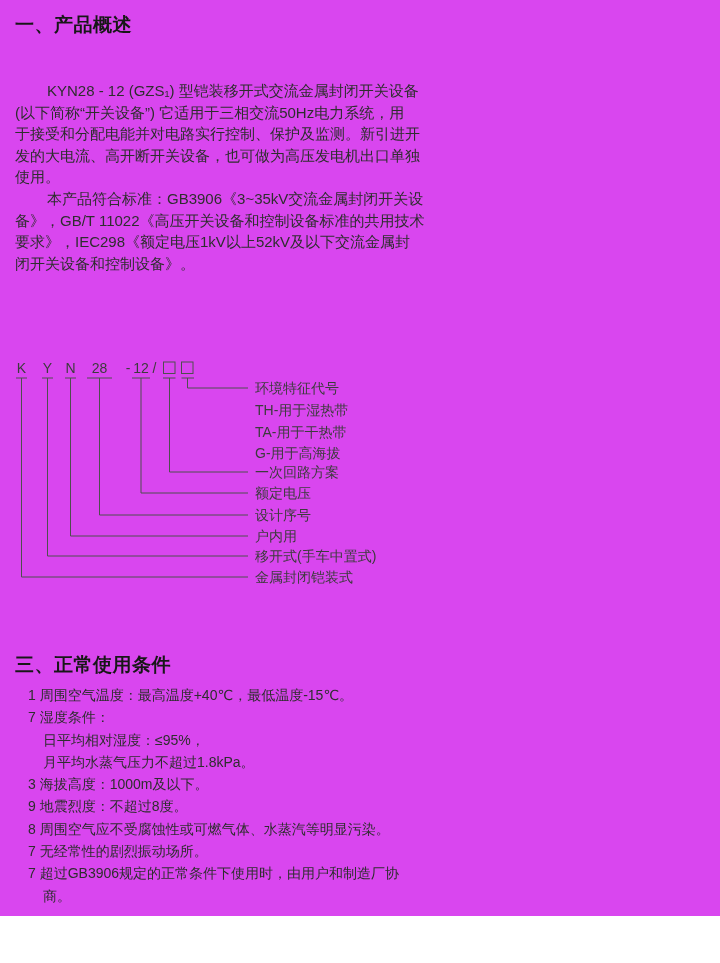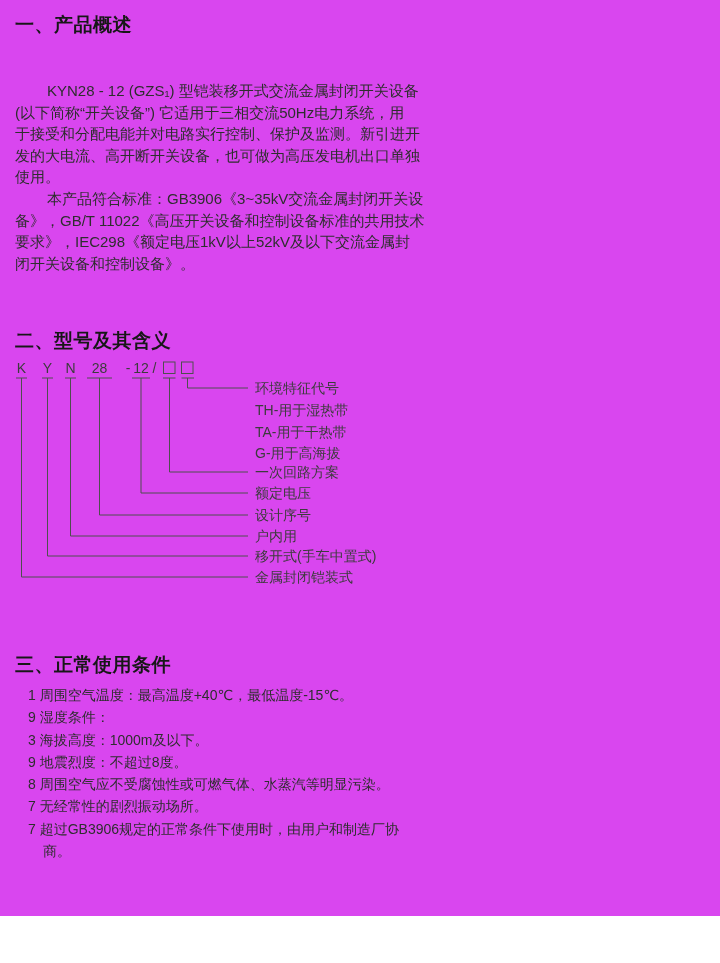--- a/index.html
+++ b/index.html
@@ -35,21 +35,20 @@
 (以下简称“开关设备”) 它适用于三相交流50Hz电力系统，用
 于接受和分配电能并对电路实行控制、保护及监测。新引进开
 发的大电流、高开断开关设备，也可做为高压发电机出口单独
 使用。</p>
     <p class="para">本产品符合标准：GB3906《3~35kV交流金属封闭开关设
 备》，GB/T 11022《高压开关设备和控制设备标准的共用技术
 要求》，IEC298《额定电压1kV以上52kV及以下交流金属封
 闭开关设备和控制设备》。</p>
   </div>
 
-  <h2 class="sec-heading" id="h-sec2">二、型号及其含义</h2>
 
   <svg id="diagram" width="480" height="250" viewBox="0 0 480 250">
     <g>
       <text class="mch" x="21.5" y="21">K</text>
       <text class="mch" x="47.5" y="21">Y</text>
       <text class="mch" x="70.5" y="21">N</text>
       <text class="mch" x="99.5" y="21">28</text>
       <text class="mch" x="128" y="21">-</text>
       <text class="mch" x="141" y="21">12</text>
       <text class="mch" x="154.5" y="21">/</text>
@@ -88,21 +87,23 @@
       <text class="lbl" x="255" y="189">户内用</text>
       <text class="lbl" x="255" y="209">移开式(手车中置式)</text>
       <text class="lbl" x="255" y="230">金属封闭铠装式</text>
     </g>
   </svg>
 
   <h2 class="sec-heading" id="h-sec3">三、正常使用条件</h2>
 
   <div id="conditions">
     <div class="li">1 周围空气温度：最高温度+40℃，最低温度-15℃。</div>
-    <div class="li">9 湿度条件：</div>
+    <div class="li">7 湿度条件：</div>
+    <div class="li sub">日平均相对湿度：≤95%，</div>
+    <div class="li sub">月平均水蒸气压力不超过1.8kPa。</div>
     <div class="li">3 海拔高度：1000m及以下。</div>
     <div class="li">9 地震烈度：不超过8度。</div>
     <div class="li">8 周围空气应不受腐蚀性或可燃气体、水蒸汽等明显污染。</div>
     <div class="li">7 无经常性的剧烈振动场所。</div>
     <div class="li">7 超过GB3906规定的正常条件下使用时，由用户和制造厂协
 商。</div>
   </div>
 
 </div>
 

